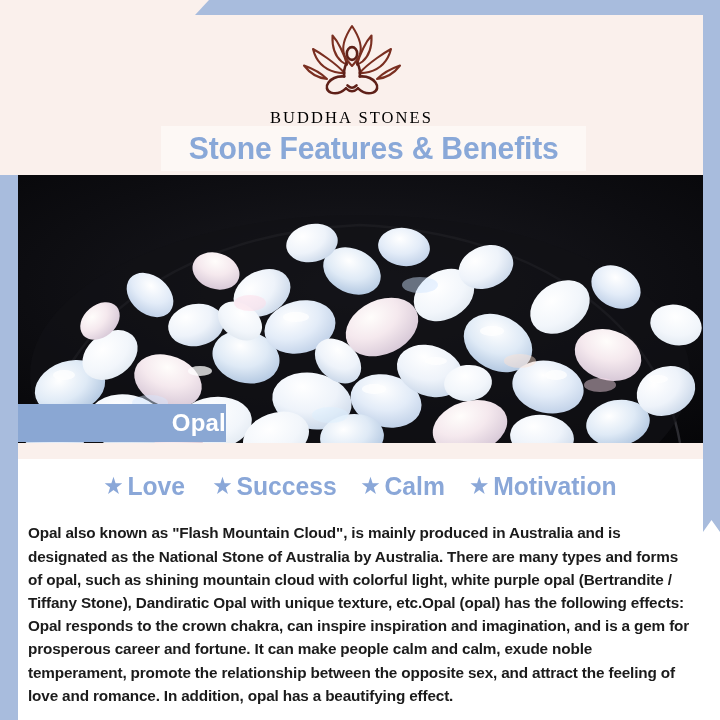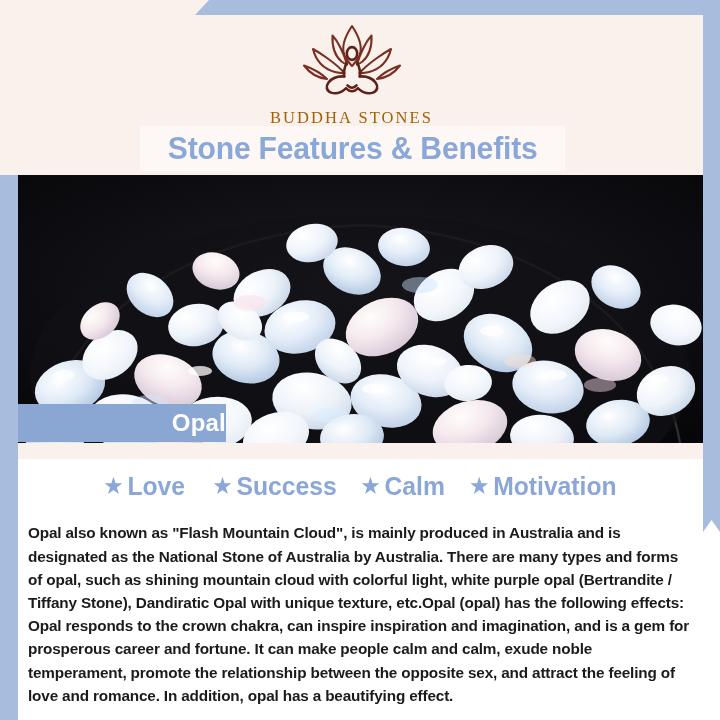--- a/index.html
+++ b/index.html
@@ -32,24 +32,24 @@
     background:#faf0ec;
   }
   .logo-wrap{
     position:absolute;left:0;right:0;top:22px;
     display:flex;flex-direction:column;align-items:center;
   }
   .logo-mark{width:116px;height:78px;display:block;}
   .logo-text{
     margin-top:8px;
     font-family:"Liberation Serif","DejaVu Serif",serif;
-    font-size:16.5px;letter-spacing:2.1px;color:#a16207;font-weight:400;
+    font-size:16.5px;letter-spacing:2.1px;color:#000000;font-weight:400;
   }
   .title-banner{
-    position:absolute;left:140px;top:126px;width:425px;height:45px;
+    position:absolute;left:161px;top:126px;width:425px;height:45px;
     background:#fdf8f5;
     display:flex;align-items:center;justify-content:center;
   }
   .title-text{
     font-family:"Liberation Sans","DejaVu Sans",sans-serif;
     font-weight:700;font-size:32px;letter-spacing:-.2px;
     color:#89a8d8;white-space:nowrap;
     transform:scaleX(.94);transform-origin:center;
   }
 

